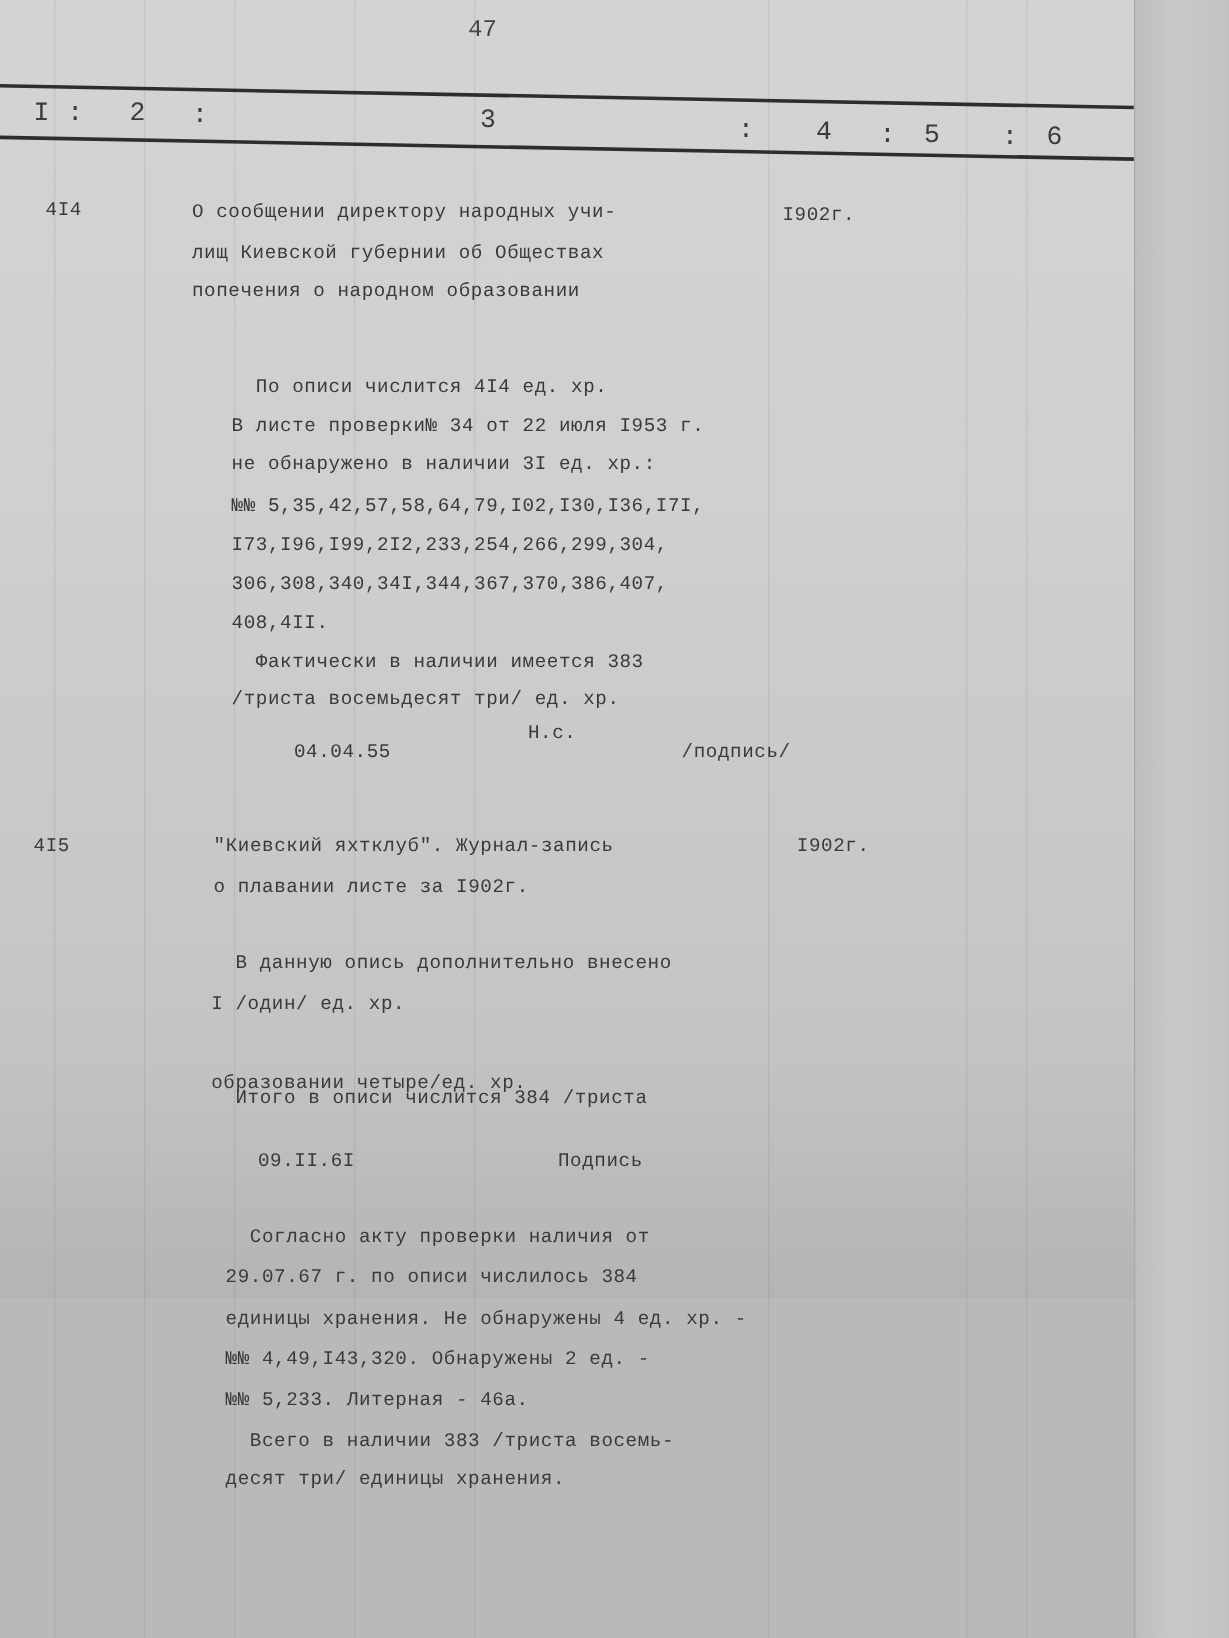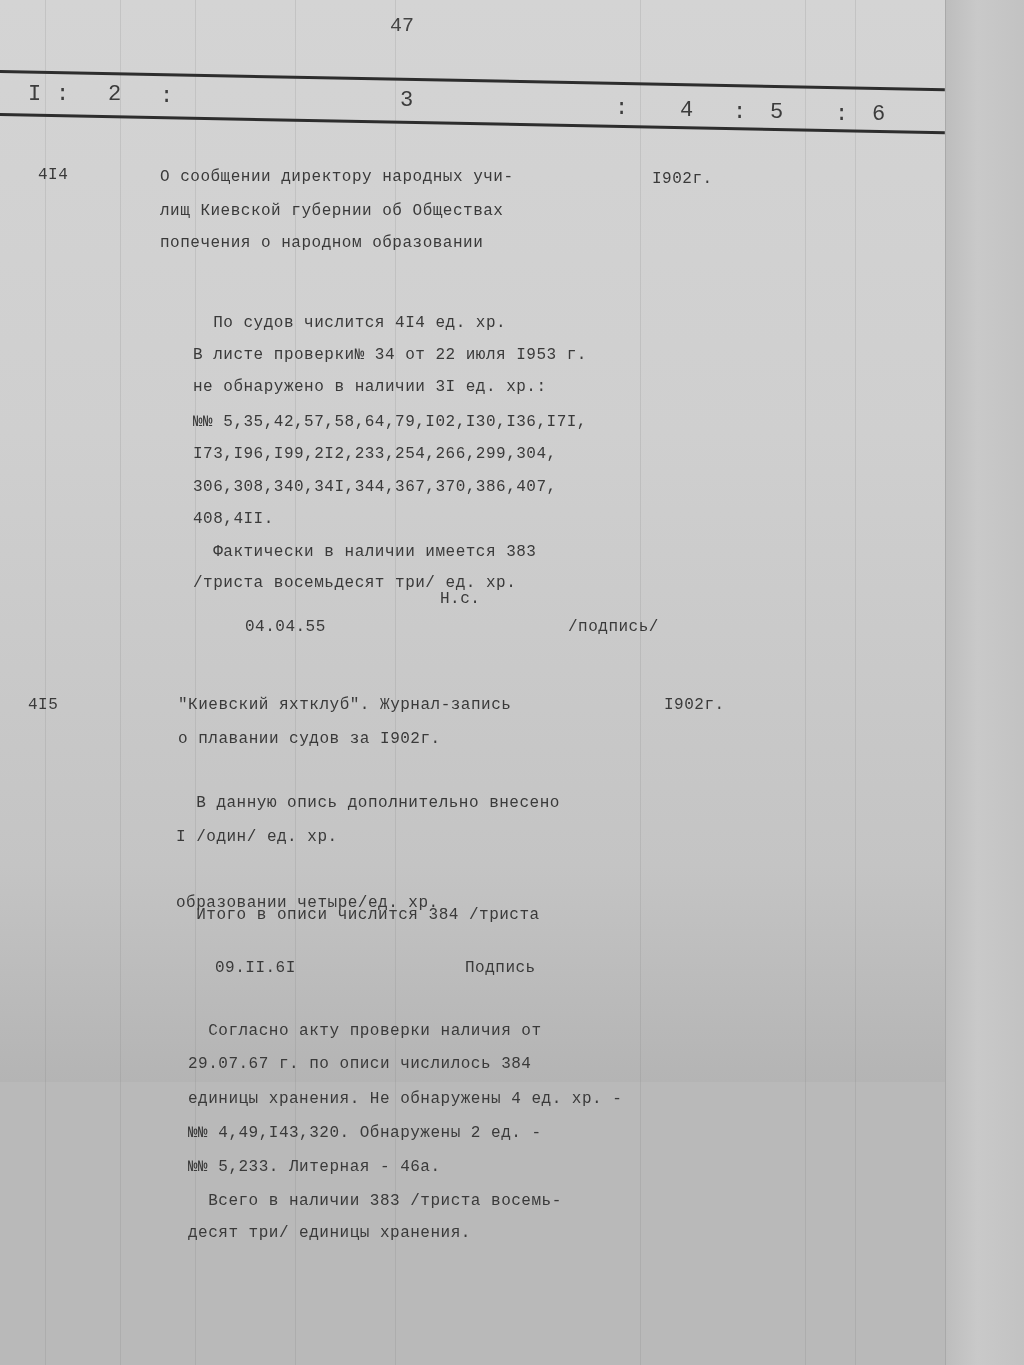--- a/index.html
+++ b/index.html
@@ -59,38 +59,38 @@
 
   <div>
     <span class="txt" style="left:38px; top:158px">4I4</span>
     <span class="txt" style="left:160px; top:160px">О сообщении директору народных учи-</span>
     <span class="txt" style="left:160px; top:194px">лищ Киевской губернии об Обществах</span>
     <span class="txt" style="left:160px; top:226px">попечения о народном образовании</span>
     <span class="txt" style="left:652px; top:162px">I902г.</span>
   </div>
 
   <div>
-    <span class="txt" style="left:193px; top:306px">  По судов числится 4I4 ед. хр.</span>
+    <span class="txt" style="left:193px; top:306px">  По описи числится 4I4 ед. хр.</span>
     <span class="txt" style="left:193px; top:338px">В листе проверки№ 34 от 22 июля I953 г.</span>
     <span class="txt" style="left:193px; top:370px">не обнаружено в наличии 3I ед. хр.:</span>
     <span class="txt" style="left:193px; top:405px">№№ 5,35,42,57,58,64,79,I02,I30,I36,I7I,</span>
     <span class="txt" style="left:193px; top:437px">I73,I96,I99,2I2,233,254,266,299,304,</span>
     <span class="txt" style="left:193px; top:470px">306,308,340,34I,344,367,370,386,407,</span>
     <span class="txt" style="left:193px; top:502px">408,4II.</span>
     <span class="txt" style="left:193px; top:535px">  Фактически в наличии имеется 383</span>
     <span class="txt" style="left:193px; top:566px">/триста восемьдесят три/ ед. хр.</span>
     <span class="txt" style="left:245px; top:610px">04.04.55</span>
-    <span class="txt" style="left:440px; top:582px">Н.с.</span>
+    <span class="txt" style="left:440px; top:594px">Н.с.</span>
     <span class="txt" style="left:568px; top:610px">/подпись/</span>
   </div>
 
   <div>
     <span class="txt" style="left:28px; top:688px">4I5</span>
     <span class="txt" style="left:178px; top:688px">"Киевский яхтклуб". Журнал-запись</span>
-    <span class="txt" style="left:178px; top:722px">о плавании судов за I902г.</span>
+    <span class="txt" style="left:178px; top:722px">о плавании листе за I902г.</span>
     <span class="txt" style="left:664px; top:688px">I902г.</span>
   </div>
 
   <div>
     <span class="txt" style="left:176px; top:786px">  В данную опись дополнительно внесено</span>
     <span class="txt" style="left:176px; top:820px">I /один/ ед. хр.</span>
     <span class="txt" style="left:176px; top:898px">  Итого в описи числится 384 /триста</span>
     <span class="txt" style="left:176px; top:886px">образовании четыре/ед. хр.</span>
     <span class="txt" style="left:215px; top:951px">09.II.6I</span>
     <span class="txt" style="left:465px; top:951px">Подпись</span>

